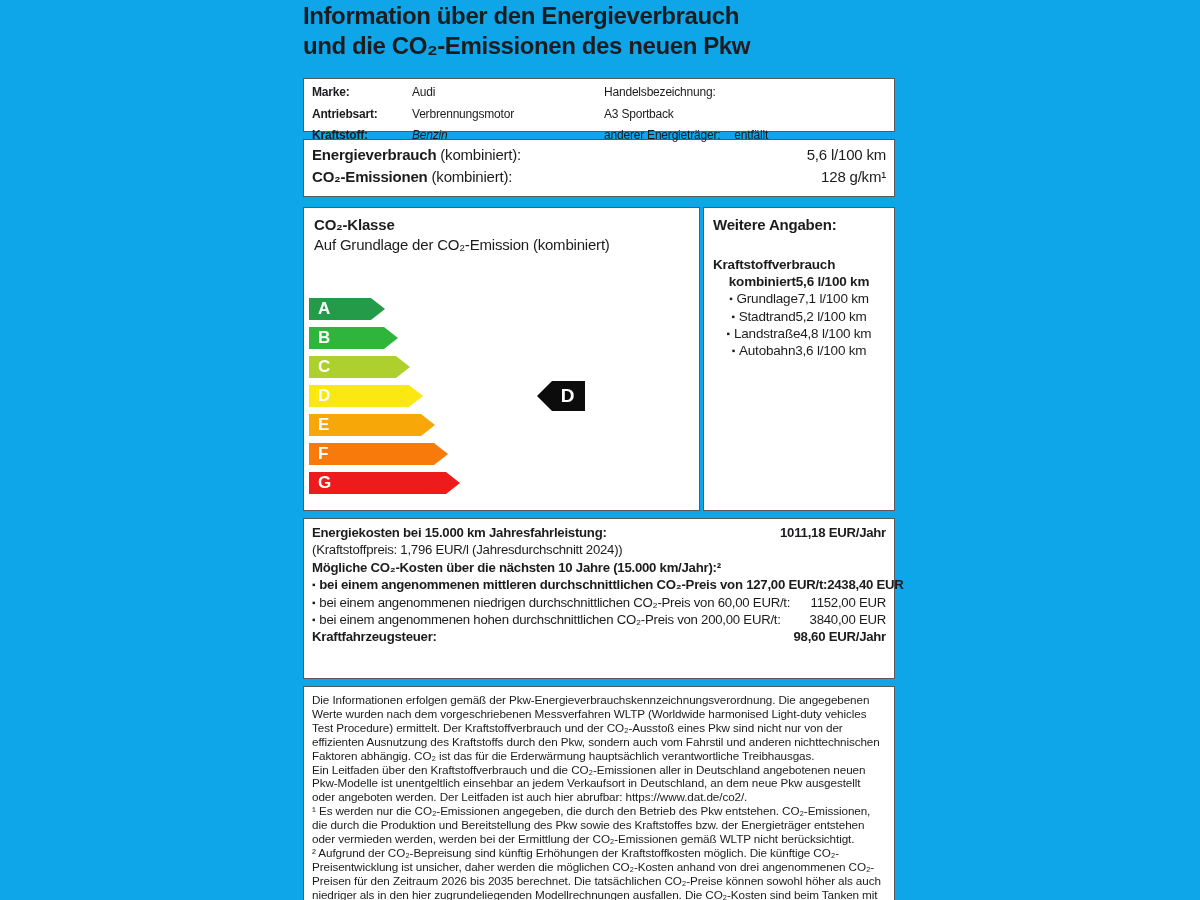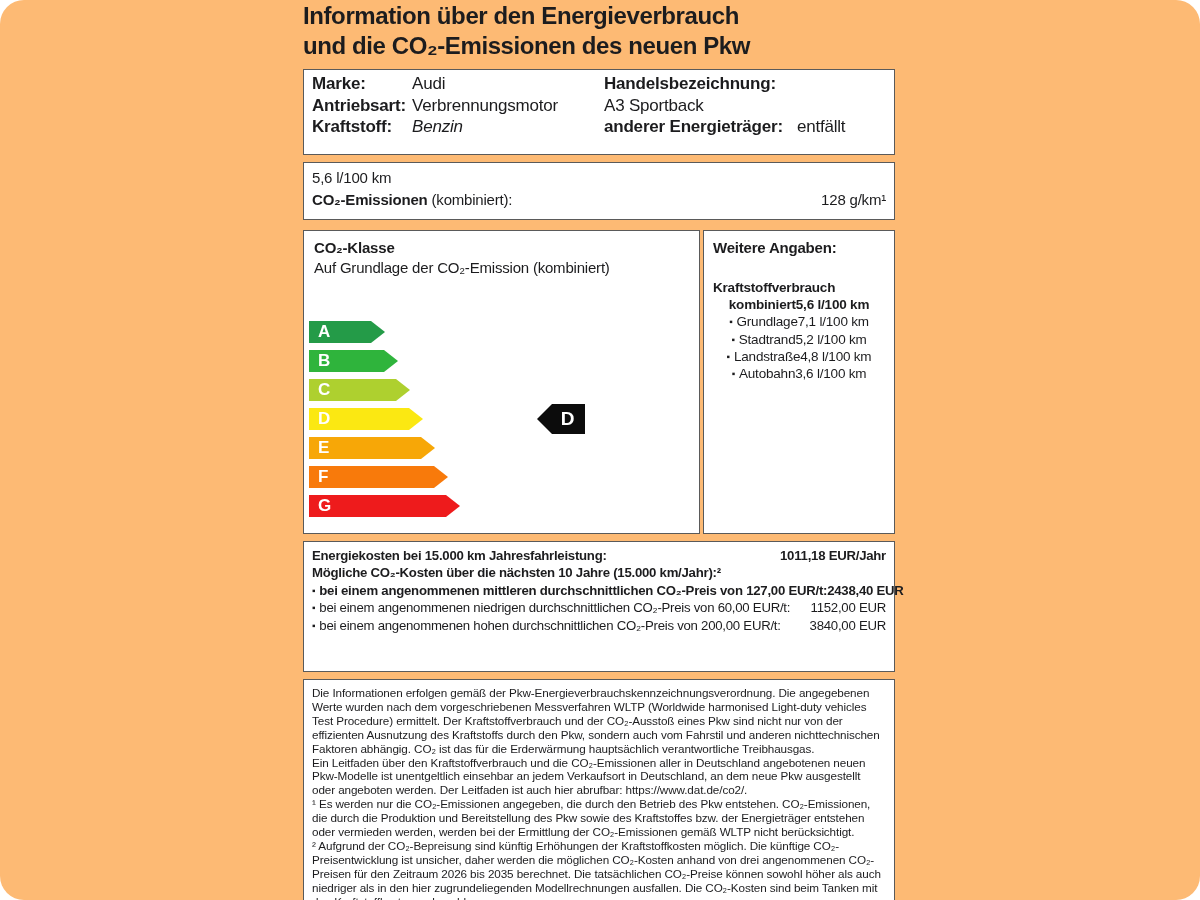--- a/index.html
+++ b/index.html
@@ -1,30 +1,30 @@
 <!DOCTYPE html>
 <html><head>
 <meta charset="utf-8">
 <style>
   html,body{margin:0;padding:0;background:#fff;}
-  .page{position:relative;width:1200px;height:900px;background:#fdba74;overflow:hidden;
-        font-family:"Liberation Sans",sans-serif;color:#1c1c1e;border-radius:24px;}
+  .page{position:relative;width:1200px;height:900px;background:#0ea5e9;overflow:hidden;
+        font-family:"Liberation Sans",sans-serif;color:#1c1c1e;}
   .col{position:absolute;left:303px;top:0;width:592px;}
 
   .title{font-size:24px;font-weight:bold;line-height:30px;letter-spacing:-0.4px;padding-top:1px;}
 
   .box{border:1px solid #5a5a5a;box-sizing:border-box;background:#fff;}
 
   
-  .box1{margin-top:8px;height:86px;padding:3px 8px;display:grid;grid-template-columns:292px 1fr;
-        font-size:17px;line-height:21.5px;letter-spacing:-0.2px;}
+  .box1{margin-top:17px;height:54px;padding:3px 8px;display:grid;grid-template-columns:292px 1fr;
+        font-size:12px;line-height:21.5px;letter-spacing:-0.2px;}
   .kv{display:grid;grid-template-columns:100px 1fr;}
   .kv .lbl{font-weight:bold;}
   .italic{font-style:italic;}
-  .b1r .lbl{font-weight:bold;text-align:right;}
+  .b1r .lbl{font-weight:normal;text-align:right;}
   .b1r .inline-val{margin-left:14px;}
 
   
   .box2{margin-top:7px;height:58px;padding:4px 8px;font-size:15px;line-height:21.5px;letter-spacing:-0.2px;}
   .row-sb{display:flex;justify-content:space-between;white-space:nowrap;}
   .bold{font-weight:bold;}
 
   
   .box3wrap{margin-top:10px;display:flex;gap:3px;height:304px;}
   .box3L{width:397px;padding:7px 10px;flex:none;}
@@ -38,21 +38,21 @@
           clip-path:polygon(0 50%,15px 0,100% 0,100% 100%,15px 100%);display:flex;align-items:center;justify-content:center;}
   .marker span{color:#fff;font-weight:bold;font-size:19px;padding-left:13px;}
 
   .box3R{flex:1;padding:7px 9px;font-size:13.5px;line-height:17.2px;letter-spacing:-0.2px;}
   .box3R .h{font-size:15px;font-weight:bold;line-height:20px;}
   .fuel-title{font-weight:bold;margin-top:21px;}
   .fa-row{display:flex;justify-content:center;white-space:nowrap;}
   .fa-row .lab .sq{font-size:10px;vertical-align:1px;margin-right:4px;}
 
   
-  .box4{margin-top:7px;height:131px;padding:5px 8px;font-size:13.2px;line-height:17.4px;letter-spacing:-0.25px;}
+  .box4{margin-top:7px;height:161px;padding:5px 8px;font-size:13.2px;line-height:17.4px;letter-spacing:-0.25px;}
   .box4 .sq{font-size:10px;vertical-align:1px;margin-right:4px;}
 
   
   .box5{margin-top:7px;height:269px;padding:6px 8px;font-size:11.7px;line-height:13.9px;letter-spacing:-0.1px;}
   .box5 p{margin:0;}
 
   .footer{margin-top:9px;display:flex;justify-content:space-between;font-size:11.5px;letter-spacing:-0.1px;}
 </style>
 </head>
 <body>
@@ -86,20 +86,21 @@
         </div>
         <div>A3 Sportback</div>
         <div>
           <span class="lbl">anderer Energieträger:</span><span class="inline-val">entfällt</span>
         </div>
       </div>
     </div>
 
     <div class="box box2">
       <div class="row-sb">
+        <span><span class="bold">Energieverbrauch</span><span> (kombiniert):</span></span>
         <span>5,6 l/100 km</span>
       </div>
       <div class="row-sb">
         <span><span class="bold">CO₂-Emissionen</span><span> (kombiniert):</span></span>
         <span>128 g/km¹</span>
       </div>
     </div>
 
     <div class="box3wrap">
       <div class="box box3L">
@@ -171,32 +172,37 @@
           <span>3,6 l/100 km</span>
         </div>
       </div>
     </div>
 
     <div class="box box4">
       <div class="row-sb bold">
         <span>Energiekosten bei 15.000 km Jahresfahrleistung:</span>
         <span>1011,18 EUR/Jahr</span>
       </div>
+      <div>(Kraftstoffpreis: 1,796 EUR/l (Jahresdurchschnitt 2024))</div>
       <div class="bold">Mögliche CO₂-Kosten über die nächsten 10 Jahre (15.000 km/Jahr):²</div>
       <div class="row-sb bold">
         <span><span class="sq">▪</span><span>bei einem angenommenen mittleren durchschnittlichen CO₂-Preis von 127,00 EUR/t:</span></span>
         <span>2438,40 EUR</span>
       </div>
       <div class="row-sb">
         <span><span class="sq">▪</span><span>bei einem angenommenen niedrigen durchschnittlichen CO₂-Preis von 60,00 EUR/t:</span></span>
         <span>1152,00 EUR</span>
       </div>
       <div class="row-sb">
         <span><span class="sq">▪</span><span>bei einem angenommenen hohen durchschnittlichen CO₂-Preis von 200,00 EUR/t:</span></span>
         <span>3840,00 EUR</span>
+      </div>
+      <div class="row-sb bold">
+        <span>Kraftfahrzeugsteuer:</span>
+        <span>98,60 EUR/Jahr</span>
       </div>
     </div>
 
     <div class="box box5">
       <p>Die Informationen erfolgen gemäß der Pkw-Energieverbrauchskennzeichnungsverordnung. Die angegebenen Werte wurden nach dem vorgeschriebenen Messverfahren WLTP (Worldwide harmonised Light-duty vehicles Test Procedure) ermittelt. Der Kraftstoffverbrauch und der CO₂-Ausstoß eines Pkw sind nicht nur von der effizienten Ausnutzung des Kraftstoffs durch den Pkw, sondern auch vom Fahrstil und anderen nichttechnischen Faktoren abhängig. CO₂ ist das für die Erderwärmung hauptsächlich verantwortliche Treibhausgas.</p>
       <p>Ein Leitfaden über den Kraftstoffverbrauch und die CO₂-Emissionen aller in Deutschland angebotenen neuen Pkw-Modelle ist unentgeltlich einsehbar an jedem Verkaufsort in Deutschland, an dem neue Pkw ausgestellt oder angeboten werden. Der Leitfaden ist auch hier abrufbar: https://www.dat.de/co2/.</p>
       <p>¹ Es werden nur die CO₂-Emissionen angegeben, die durch den Betrieb des Pkw entstehen. CO₂-Emissionen, die durch die Produktion und Bereitstellung des Pkw sowie des Kraftstoffes bzw. der Energieträger entstehen oder vermieden werden, werden bei der Ermittlung der CO₂-Emissionen gemäß WLTP nicht berücksichtigt.</p>
       <p>² Aufgrund der CO₂-Bepreisung sind künftig Erhöhungen der Kraftstoffkosten möglich. Die künftige CO₂-Preisentwicklung ist unsicher, daher werden die möglichen CO₂-Kosten anhand von drei angenommenen CO₂-Preisen für den Zeitraum 2026 bis 2035 berechnet. Die tatsächlichen CO₂-Preise können sowohl höher als auch niedriger als in den hier zugrundeliegenden Modellrechnungen ausfallen. Die CO₂-Kosten sind beim Tanken mit den Kraftstoffkosten zu bezahlen.</p>
       <p>Weitere Informationen unter www.alternativ-mobil.info</p>
     </div>

